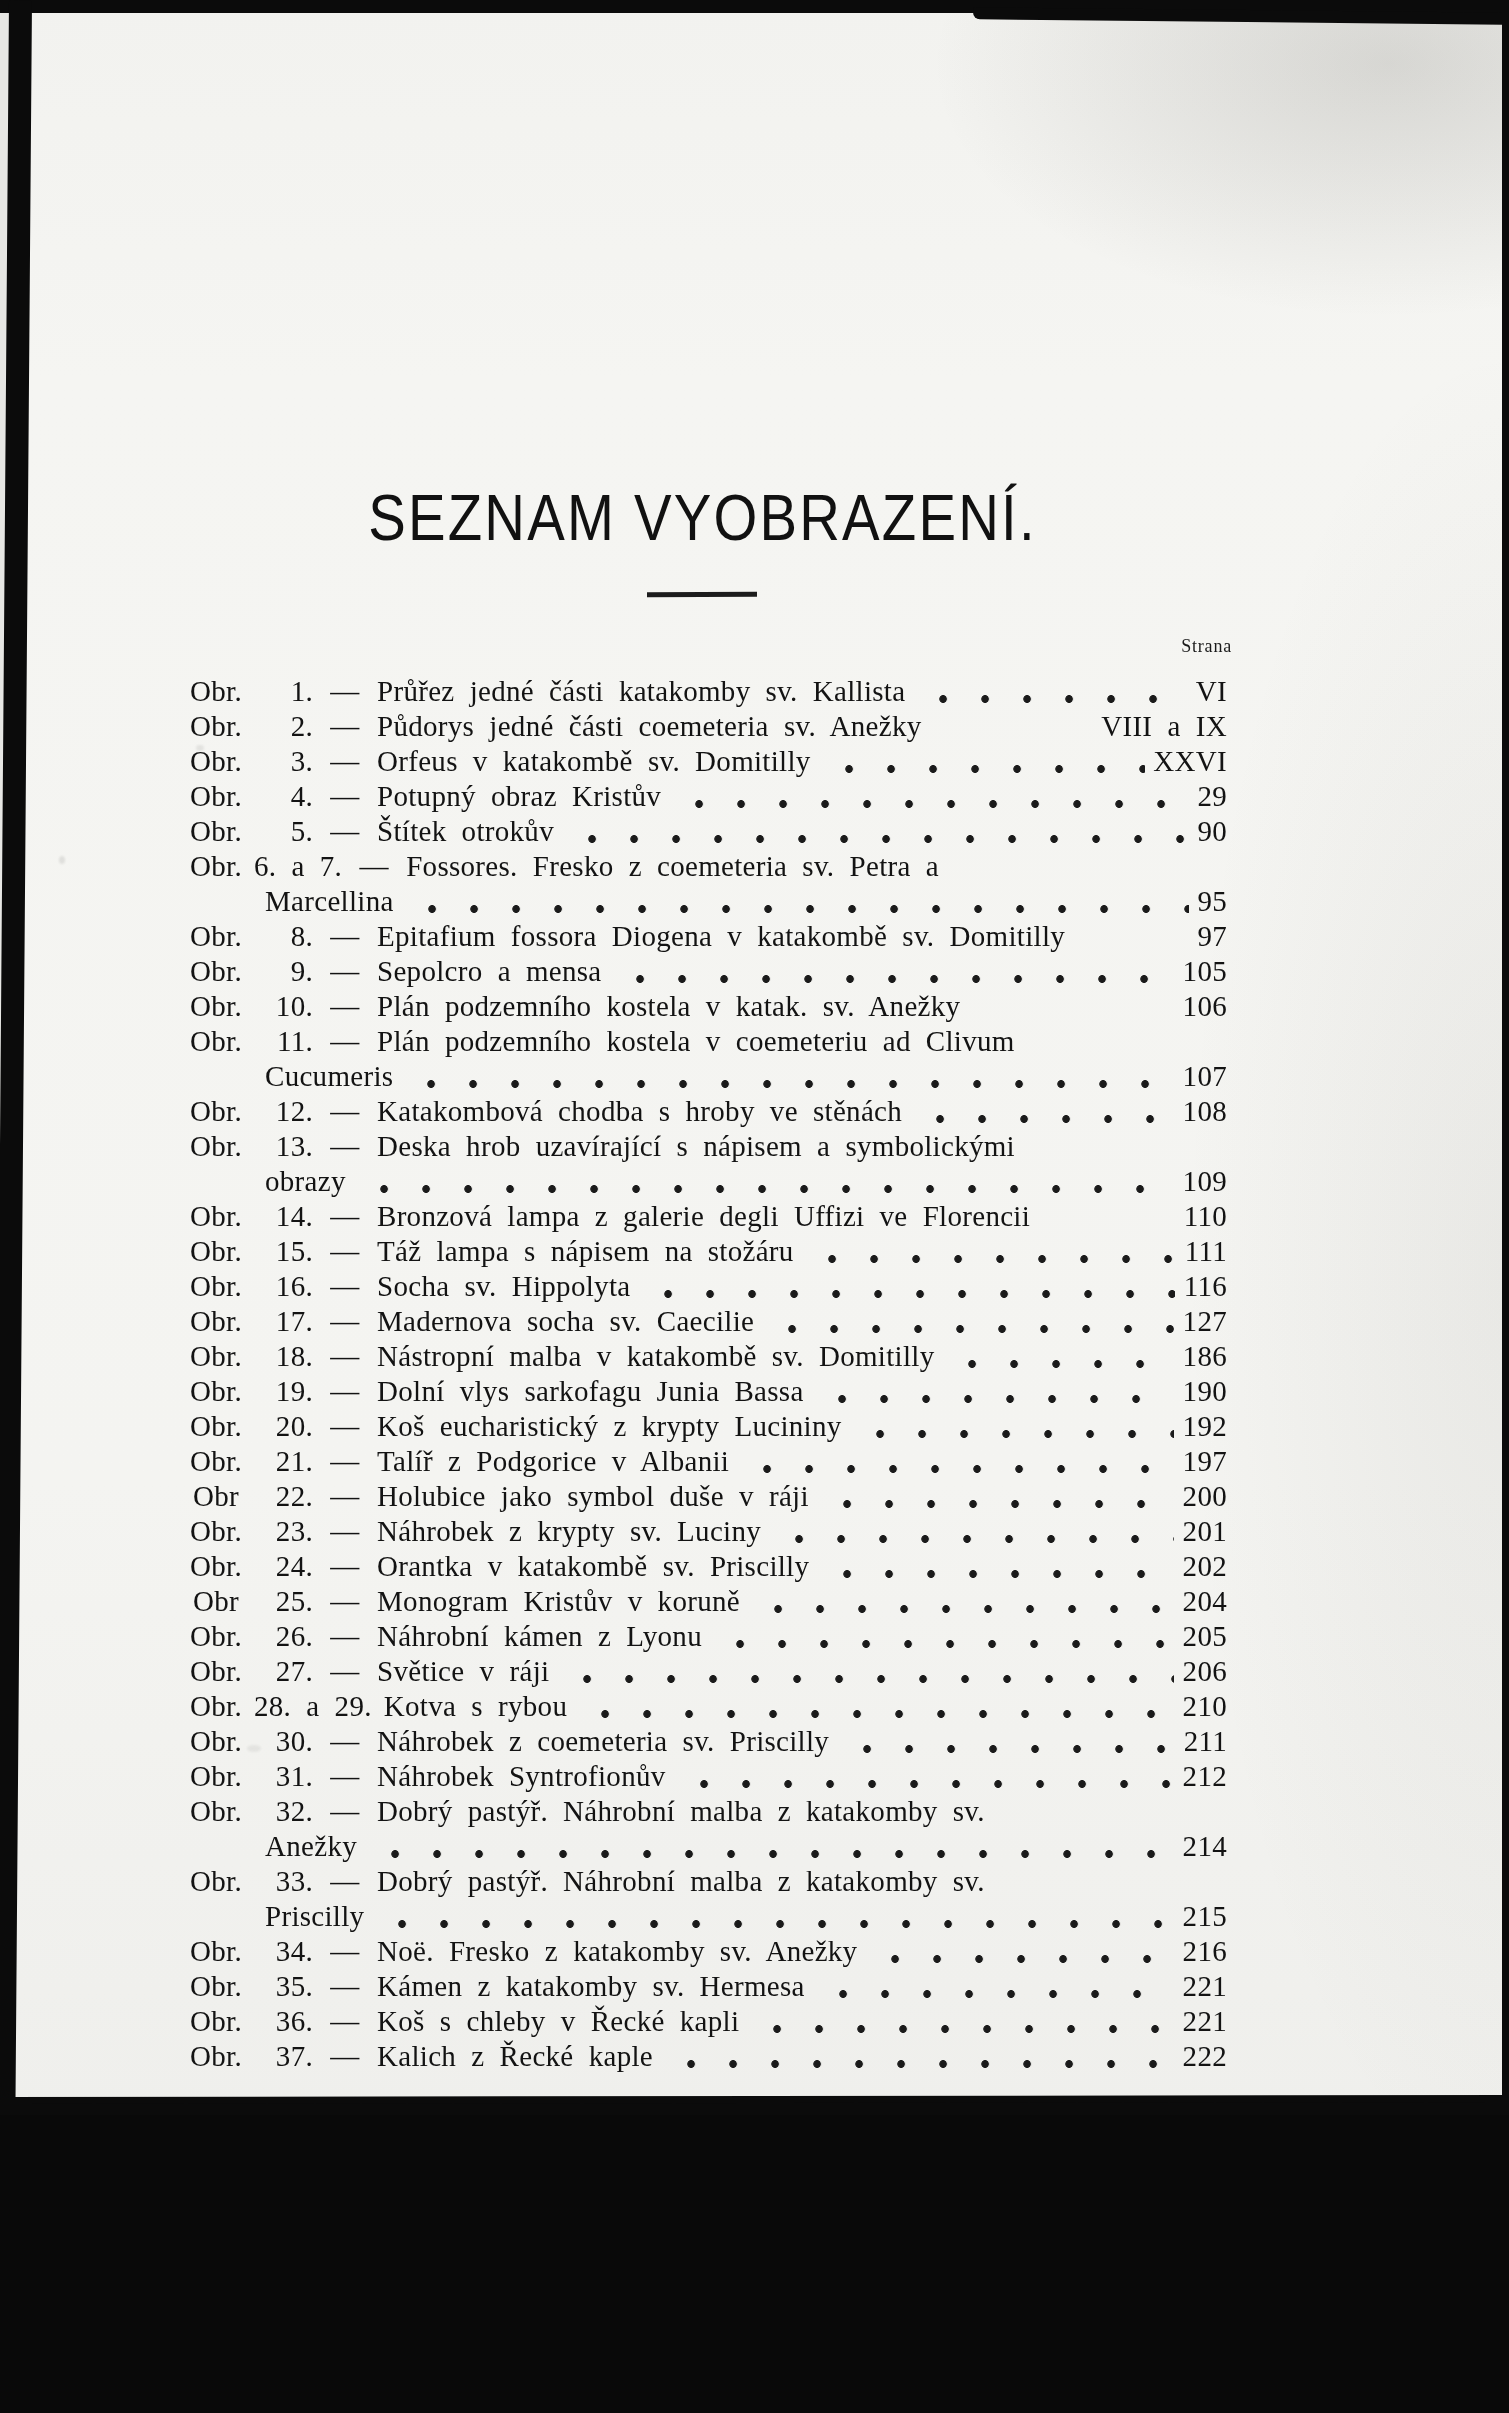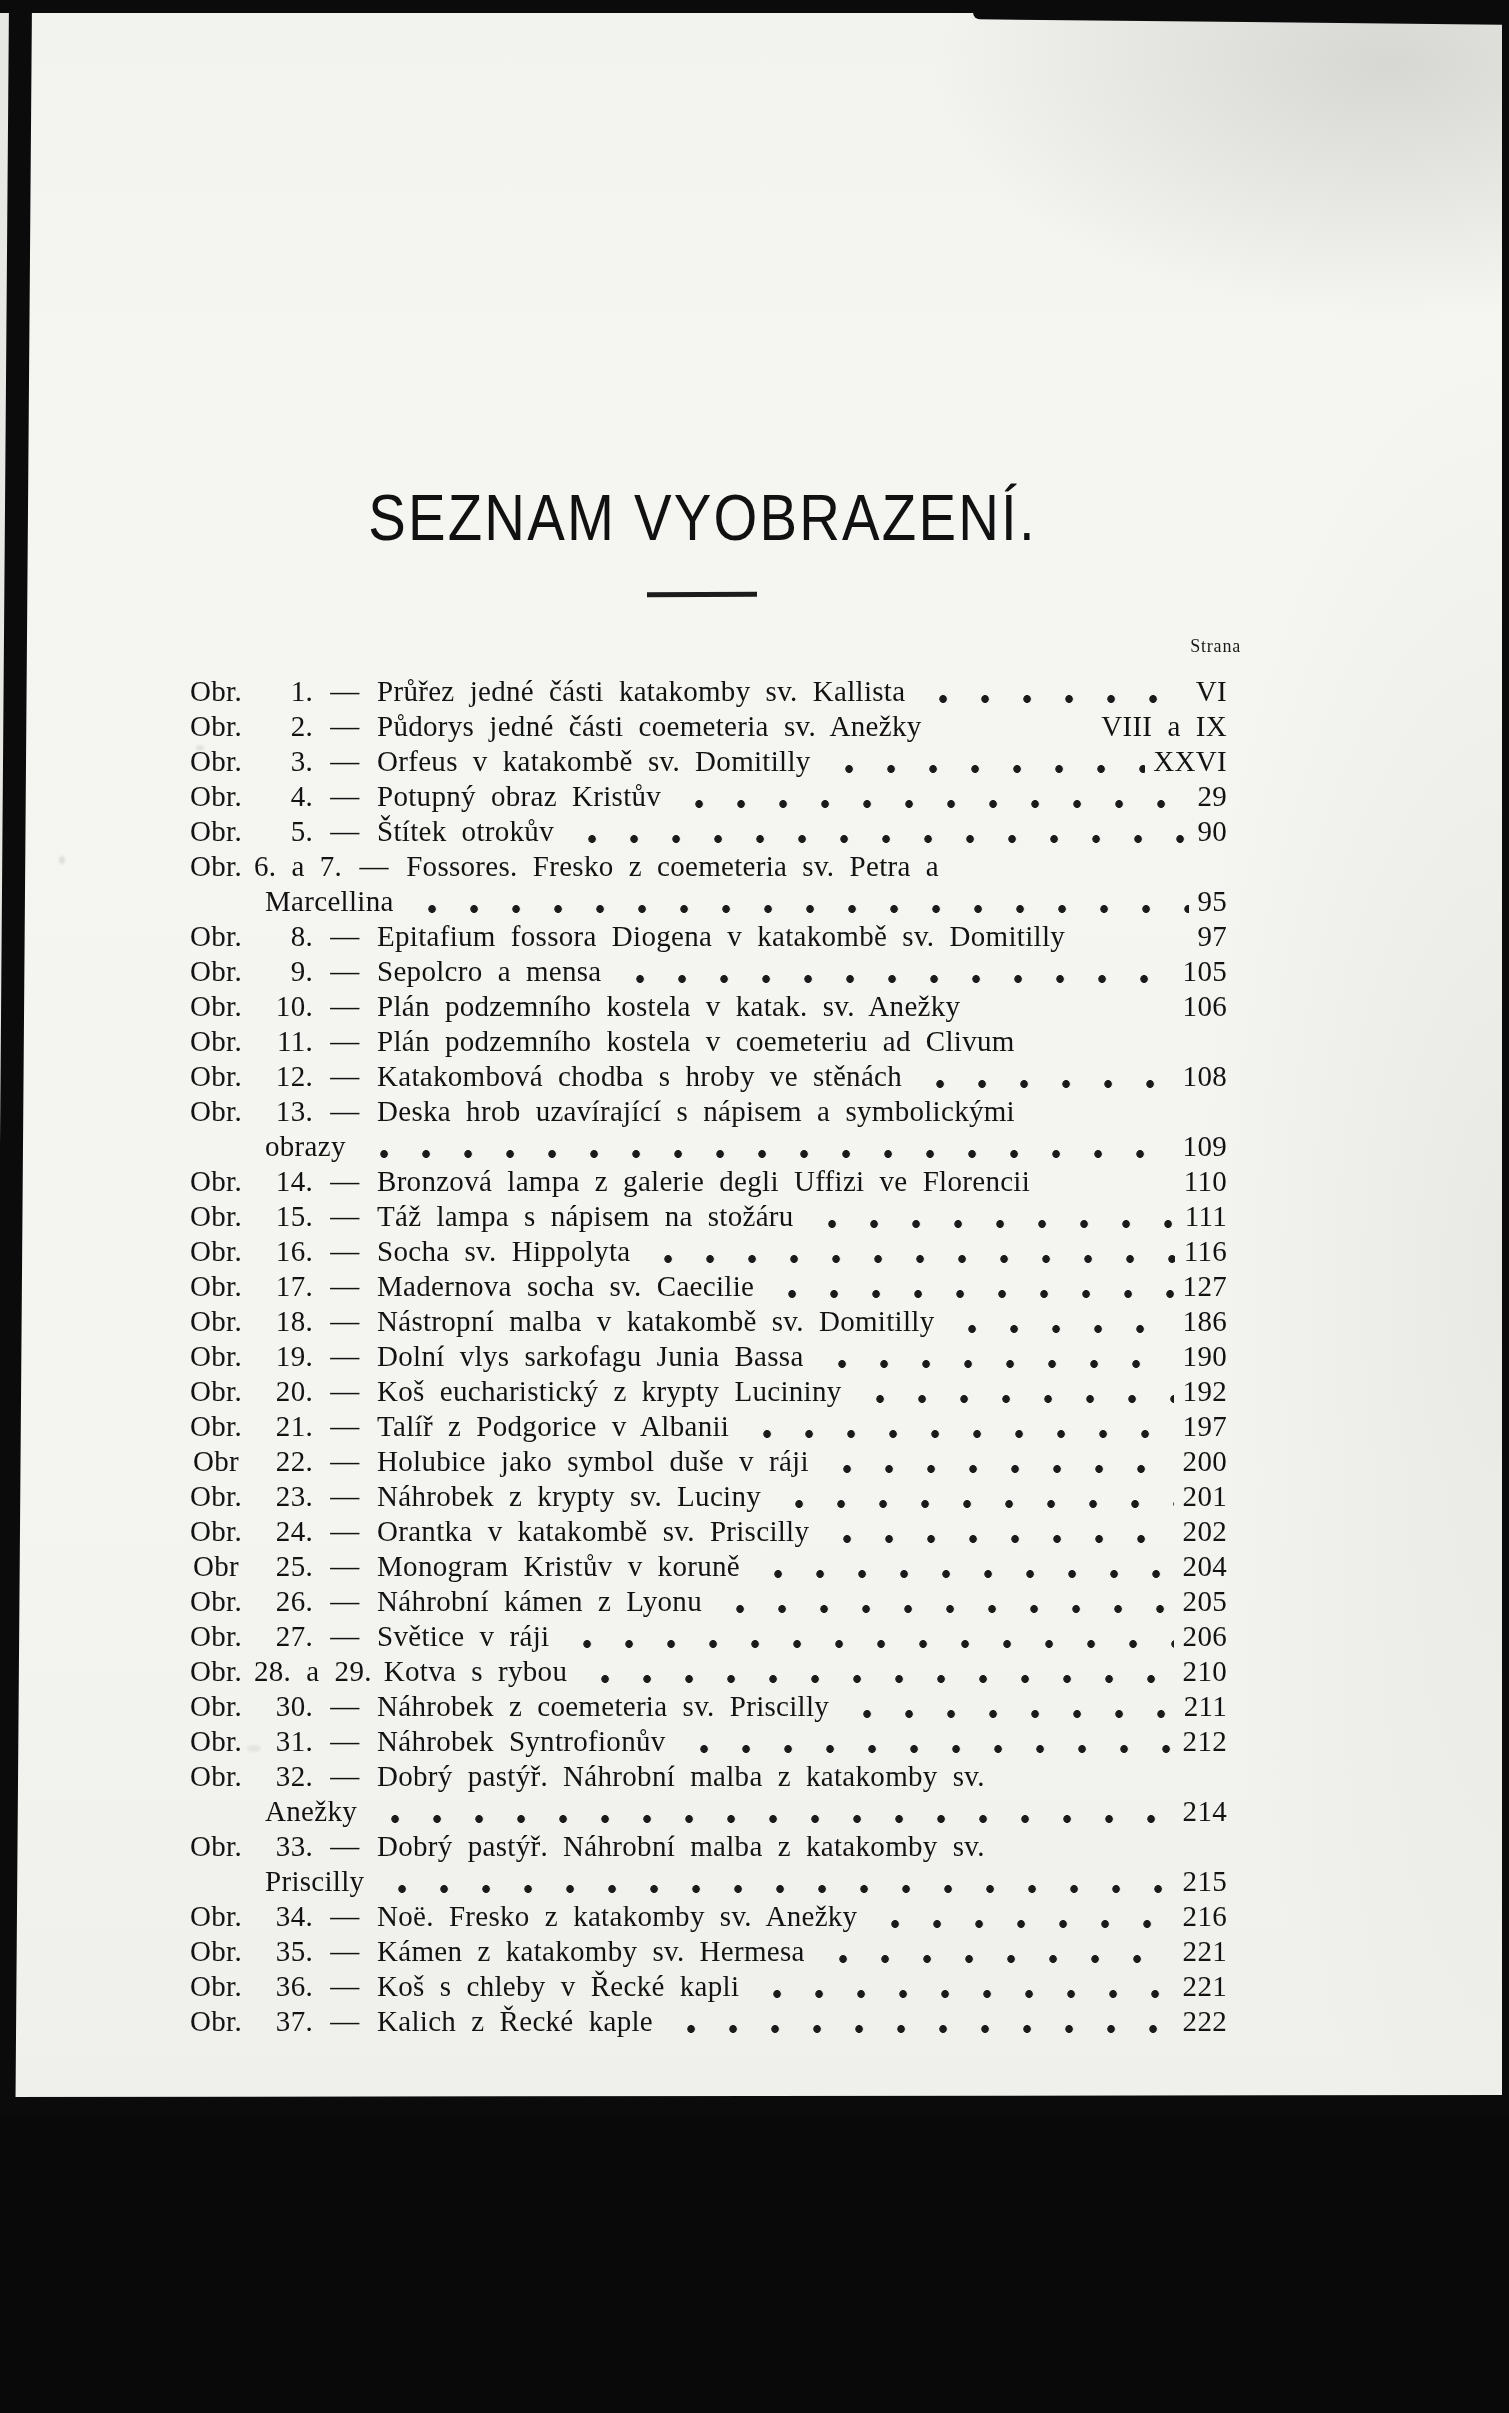--- a/index.html
+++ b/index.html
@@ -31,21 +31,21 @@
     font-size:64px;font-weight:400;letter-spacing:2.5px;
     transform:scaleX(0.88);
     white-space:nowrap;
     color:#111;
   }
   .divider{
     position:absolute;left:647px;top:592px;width:110px;height:5.1px;
     background:#1c1c1c;transform:rotate(-0.3deg);
   }
   .strana{
-    position:absolute;right:269px;top:636px;
+    position:absolute;right:278px;top:636px;
     font-size:18px;letter-spacing:0.8px;color:#1a1a1a;
   }
 
   .list{
     position:absolute;left:178px;top:674px;width:1049px;
   }
   .row{
     display:flex;align-items:stretch;
     height:35px;line-height:35px;
     font-size:29px;
@@ -177,20 +177,26 @@
     <span class="p">106</span>
   </div>
       <div class="row noleader">
     <span class="o">Obr.</span>
     <span class="n">11.</span>
     <span class="d">—</span>
     <span class="t">Plán podzemního kostela v coemeteriu ad Clivum</span>
     <span class="l"></span>
     <span class="p"></span>
   </div>
+      <div class="row cont nodash">
+
+    <span class="t">Cucumeris</span>
+    <span class="l"></span>
+    <span class="p">107</span>
+  </div>
       <div class="row">
     <span class="o">Obr.</span>
     <span class="n">12.</span>
     <span class="d">—</span>
     <span class="t">Katakombová chodba s hroby ve stěnách</span>
     <span class="l"></span>
     <span class="p">108</span>
   </div>
       <div class="row noleader">
     <span class="o">Obr.</span>

